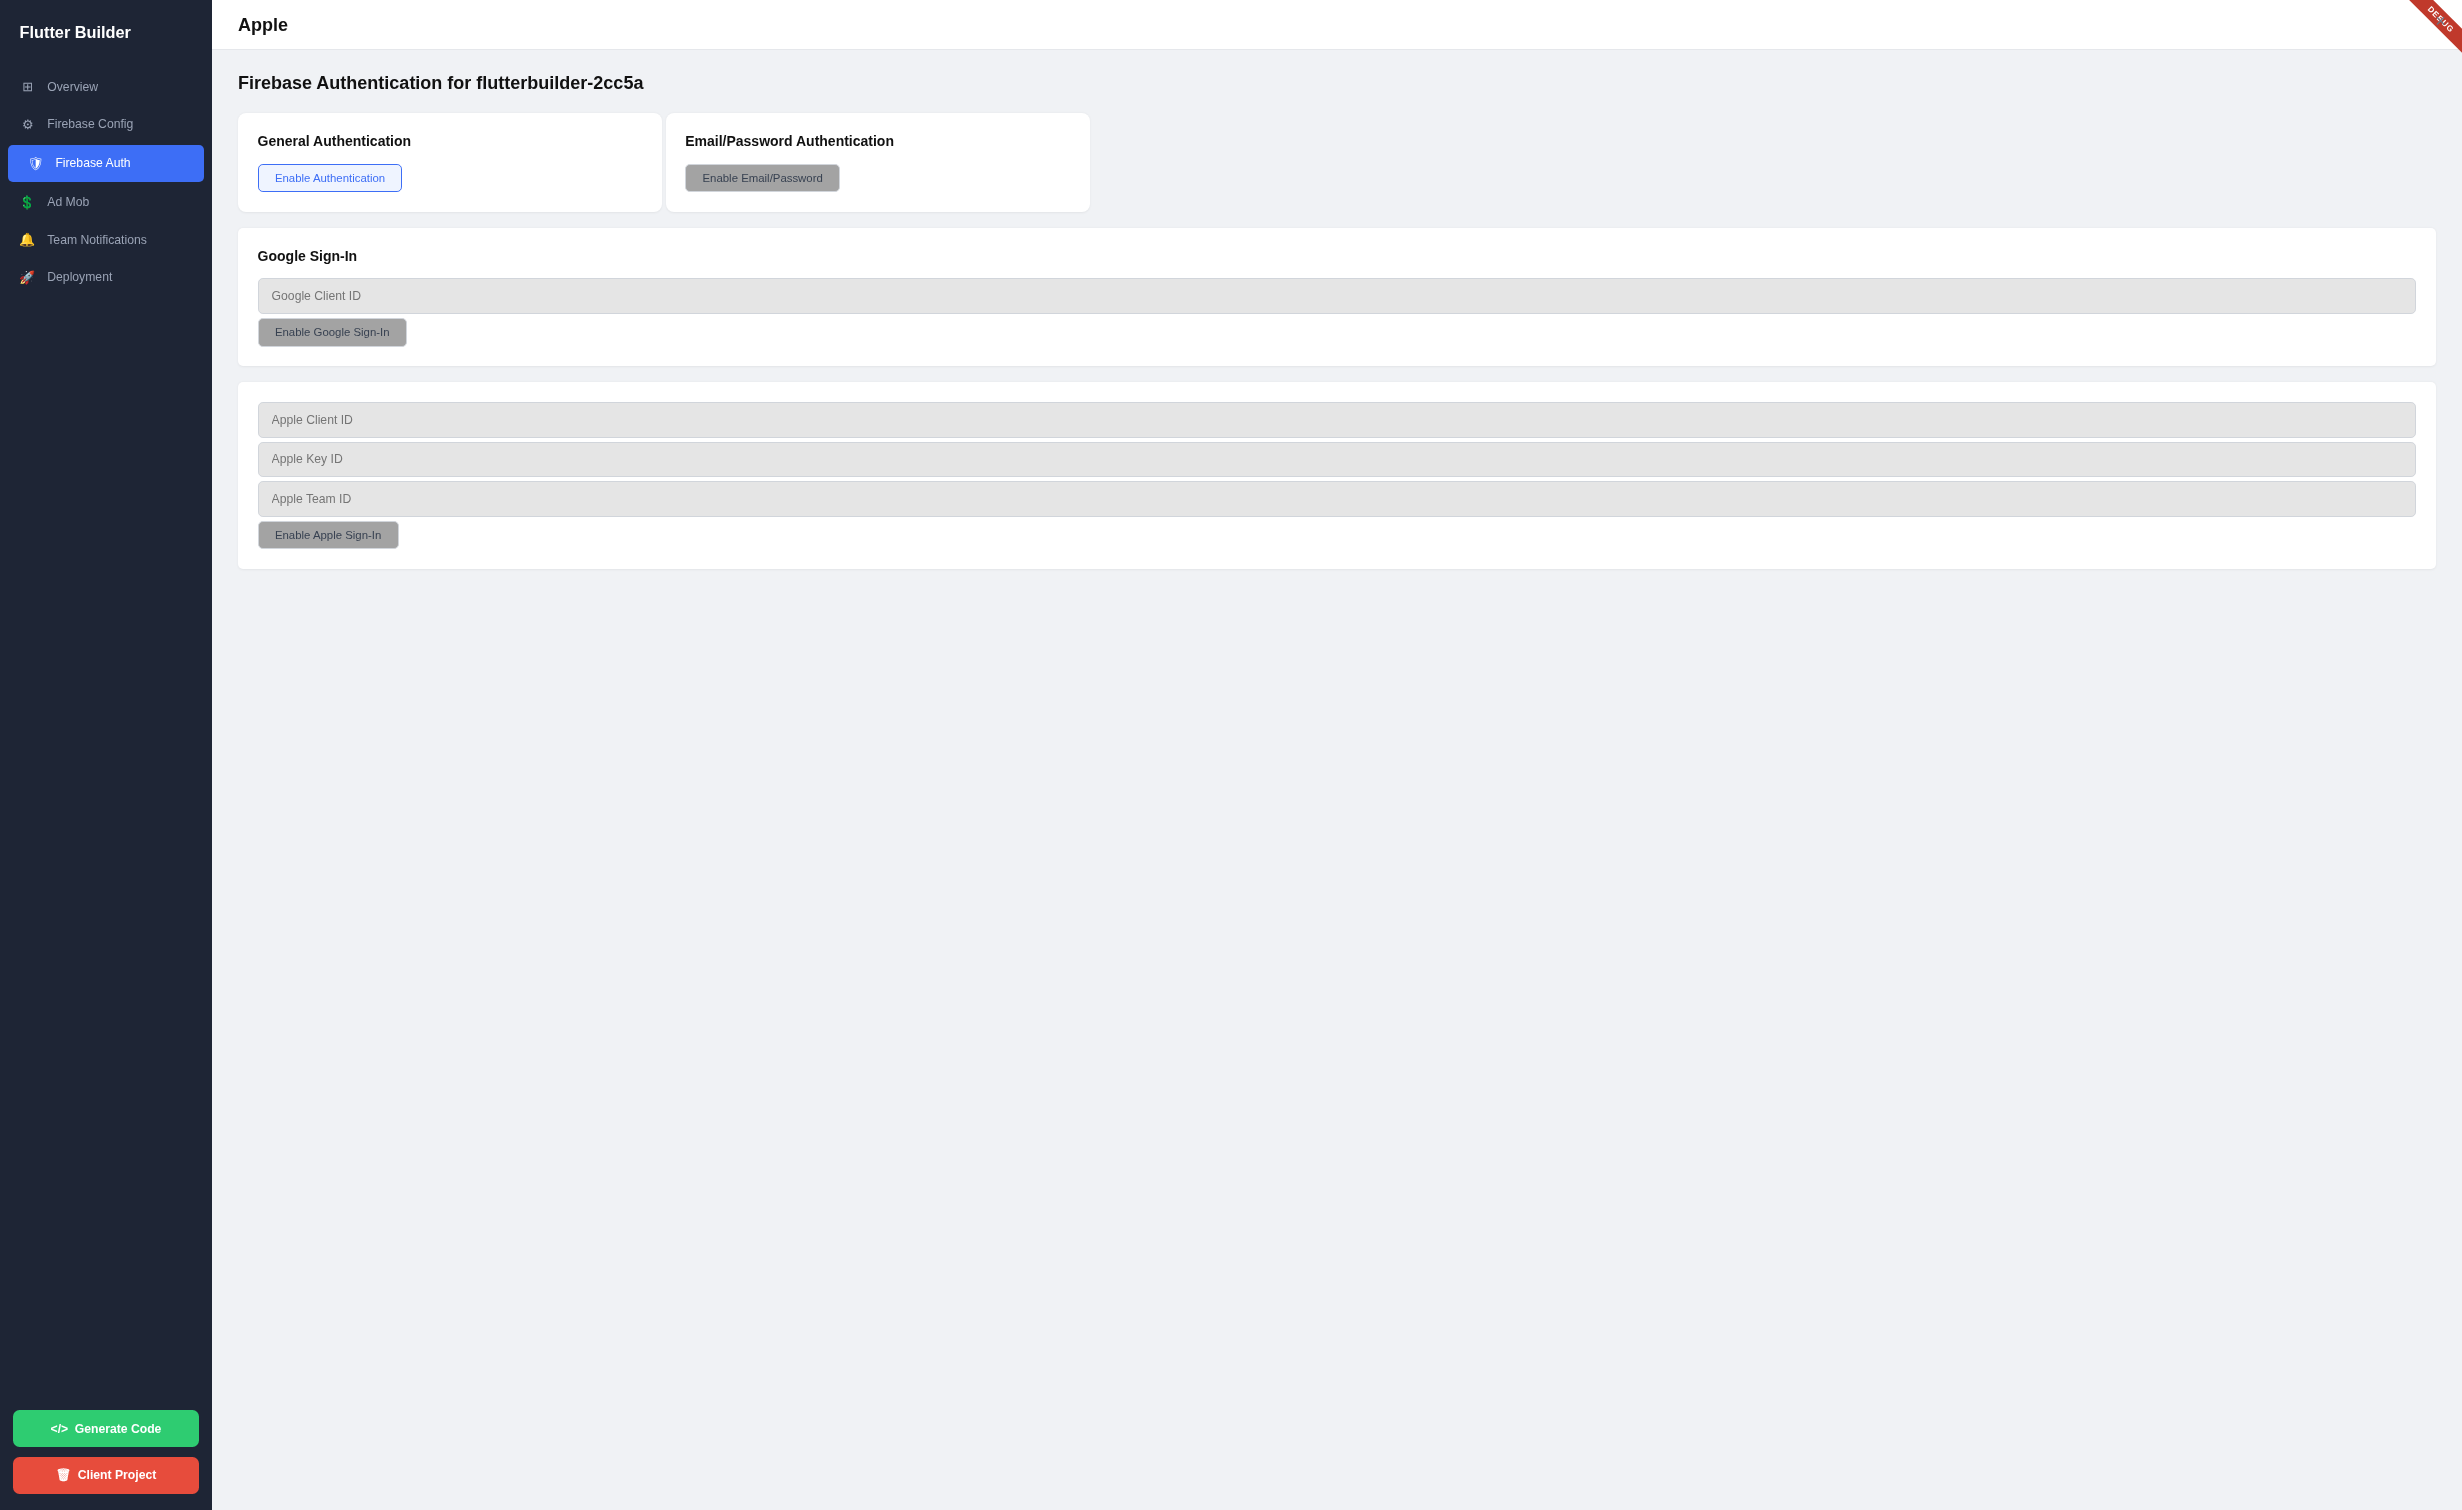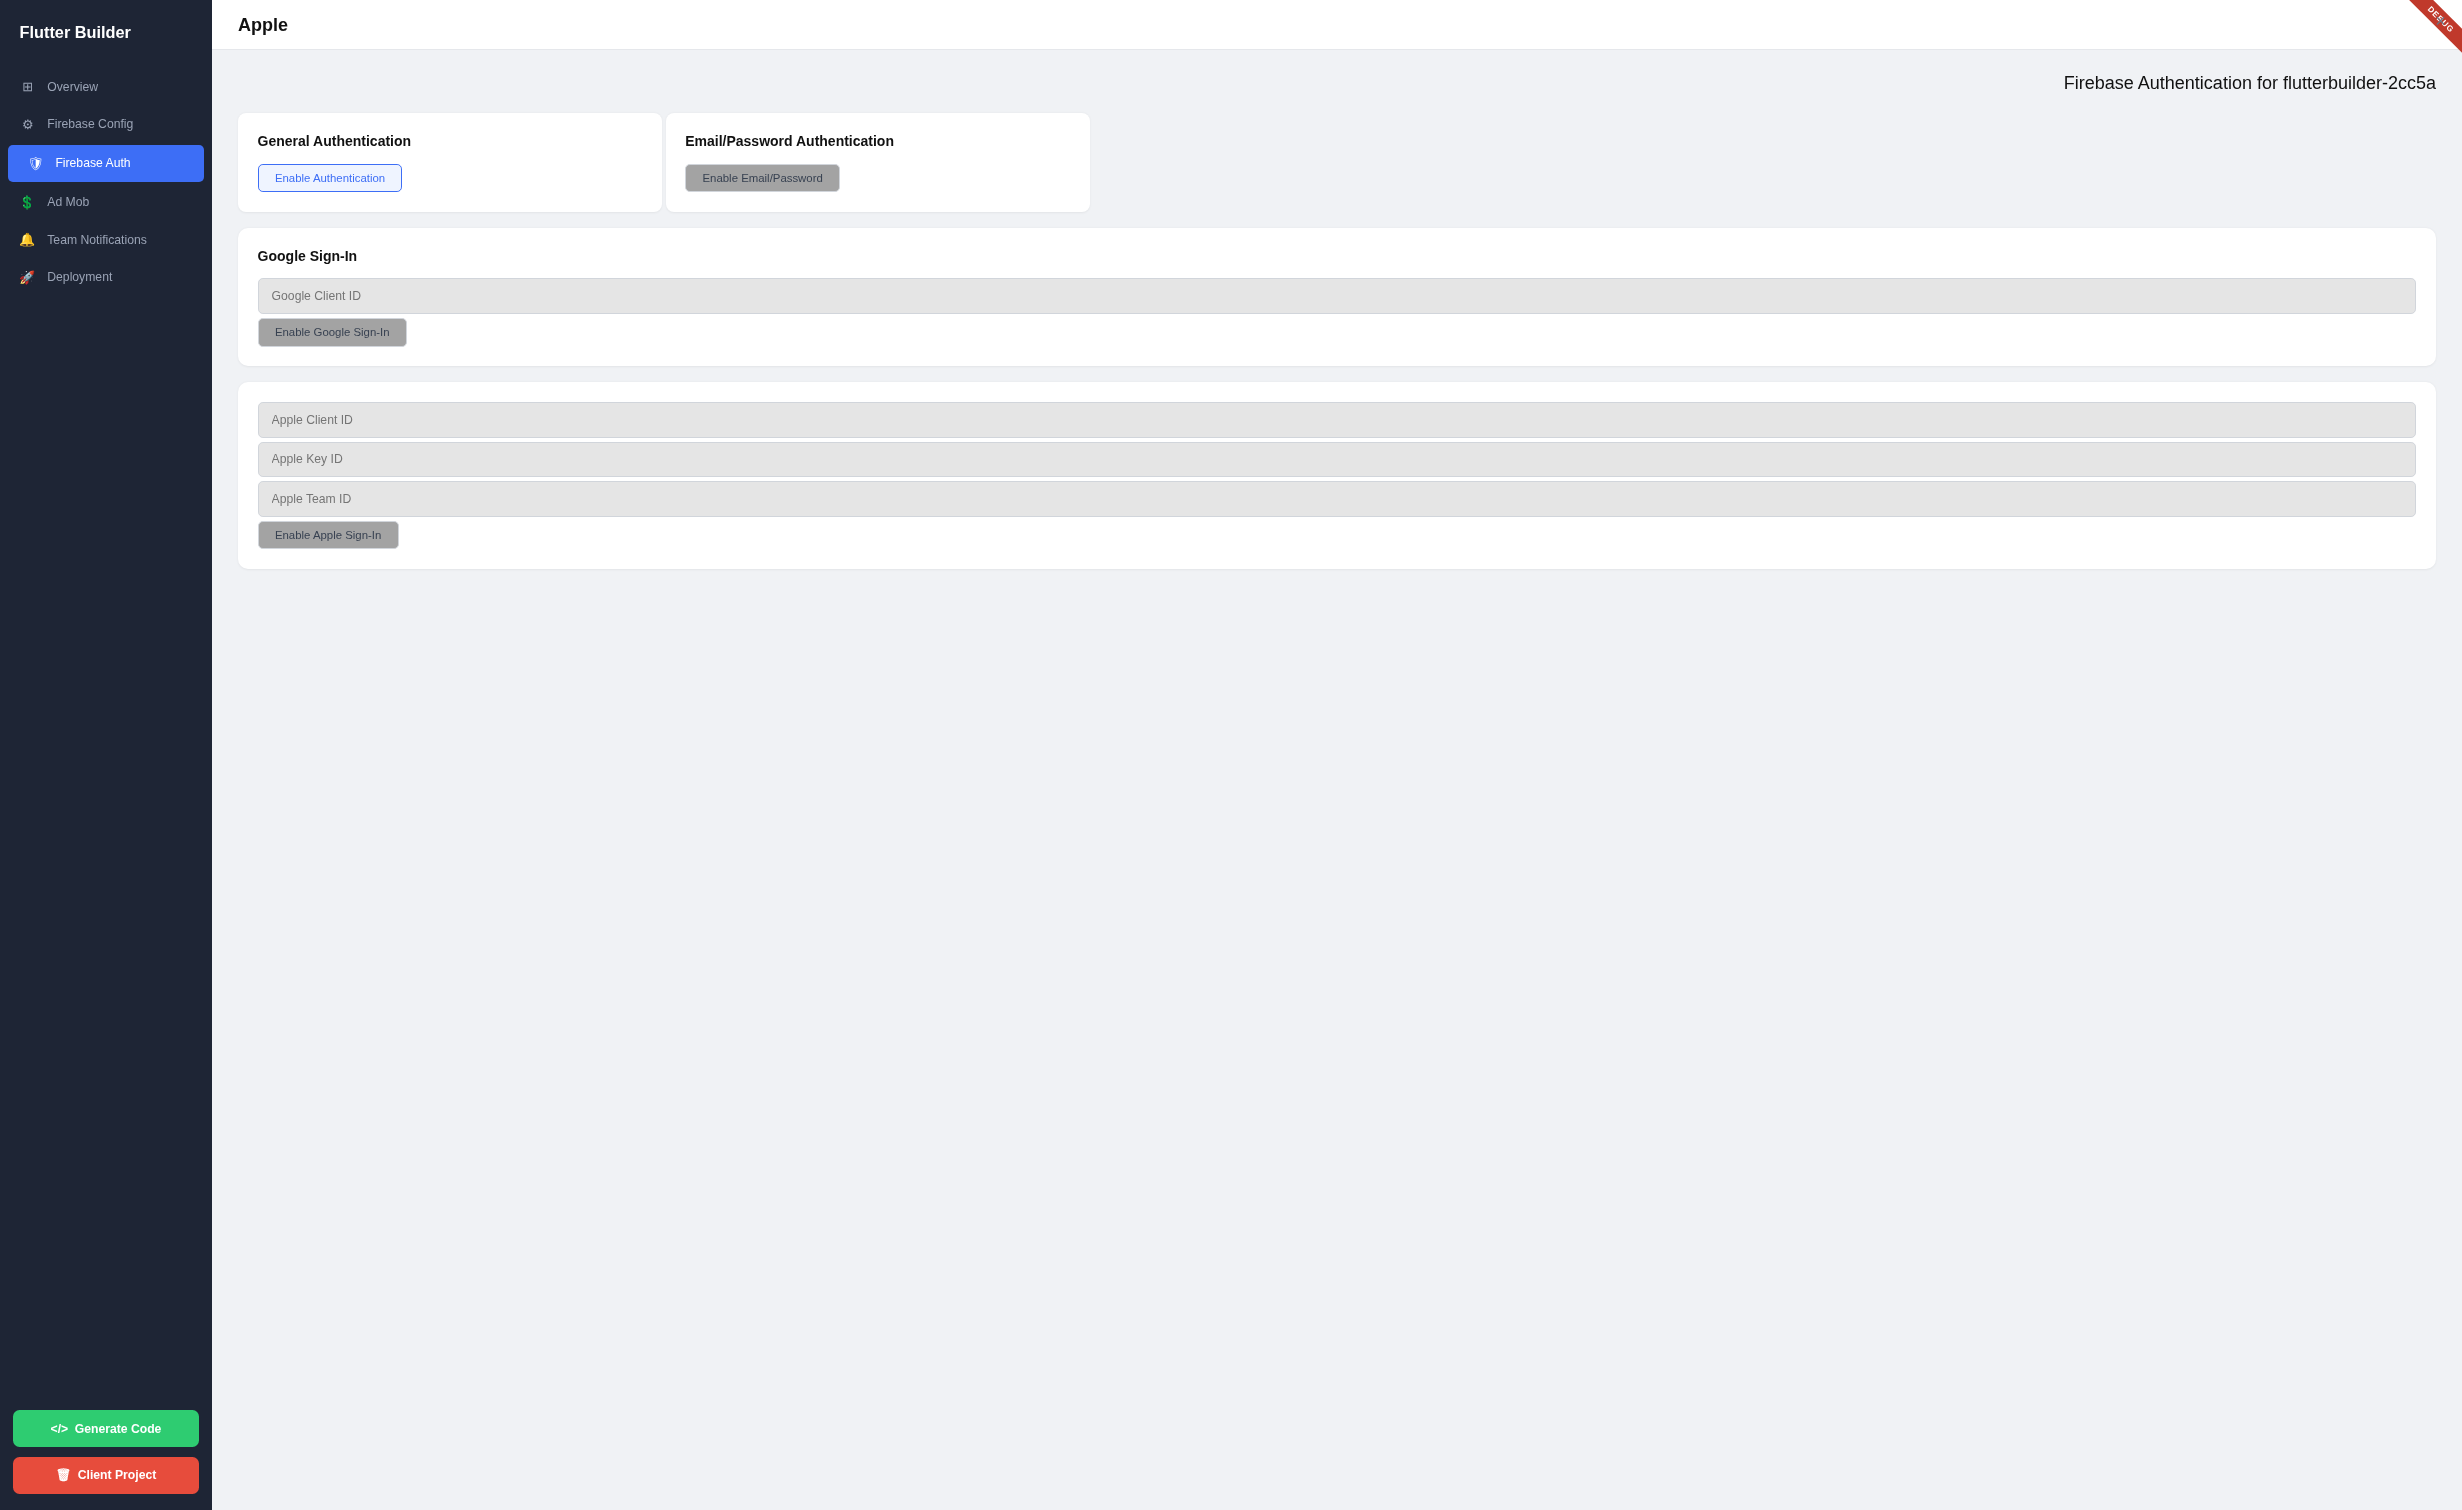--- a/index.html
+++ b/index.html
@@ -124,24 +124,23 @@
 
     
     .content {
       flex: 1;
       overflow-y: auto;
       padding: 23px 26px;
       background: #f0f2f5;
     }
     .page-title {
       font-size: 18px;
-      font-weight: 400;
+      font-weight: 700;
       color: #111;
       margin-bottom: 19.6px;
-      text-align: right;
     }
     .card-title {
       font-size: 14px;
       font-weight: 700;
       color: #111;
       margin-bottom: 14.7px;
     }
 
     
     .btn-outline {
@@ -168,21 +167,21 @@
       font-size: 12.2px;
       color: #6b7280;
       background: #e5e5e5;
       outline: none;
       margin-bottom: 4px;
     }
 
     
     .section-card {
       background: #fff;
-      border-radius: 10px;
+      border-radius: 5px;
       padding: 19.6px;
       margin-bottom: 16.3px;
       box-shadow: 0 0.8px 2.4px rgba(0,0,0,0.06);
       max-width: 100%;
     }
 
     
     .inline-card {
       background: #fff;
       border-radius: 8.1px;

